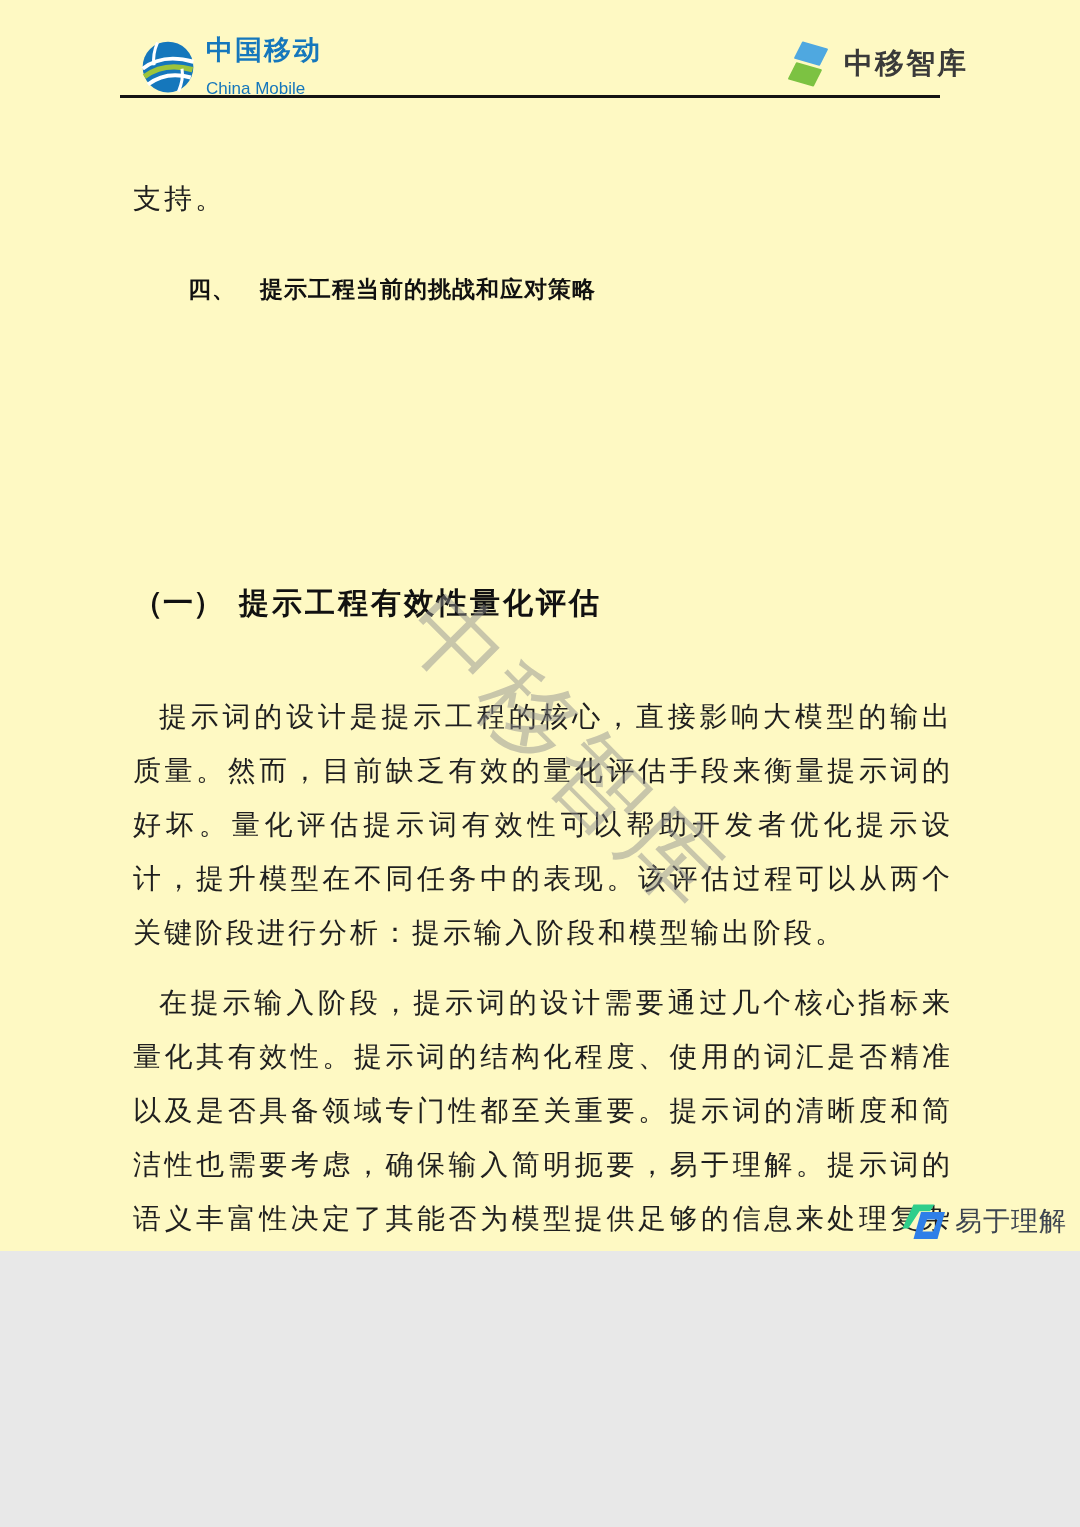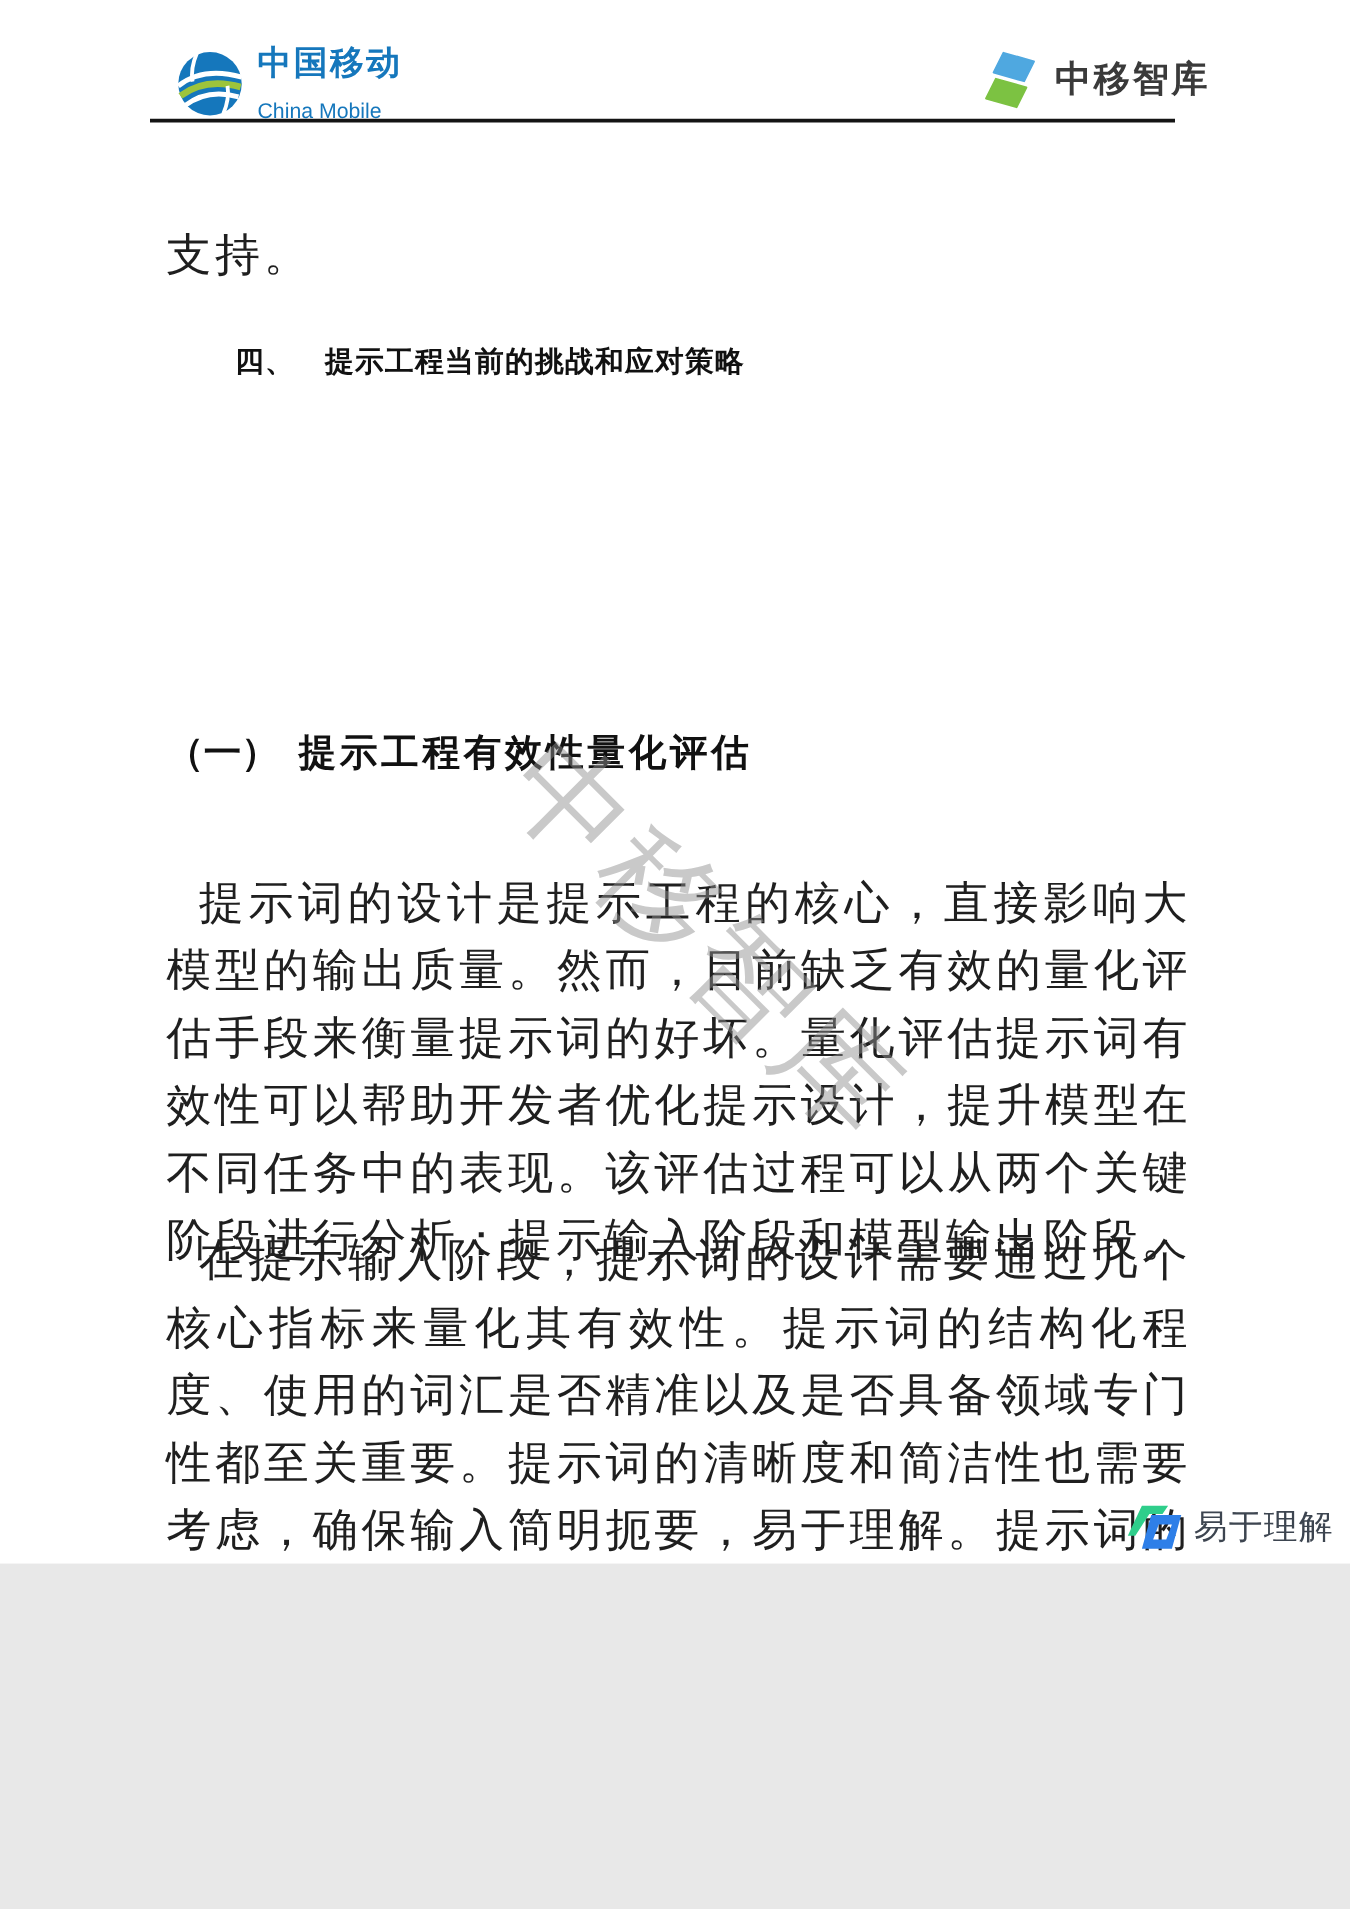--- a/index.html
+++ b/index.html
@@ -1,20 +1,20 @@
 <!DOCTYPE html>
 <html><head>
 <meta charset="utf-8">
 <style>
   html,body{margin:0;padding:0;background:#e8e8e8;}
   .page{
     position:relative;
     width:1080px;height:1251px;
     margin:0 auto;
-    background:#ffffff;
+    background:#fef9c3;
     overflow:hidden;
     font-family:"Liberation Sans", sans-serif;
   }
 
   
   .header-left{position:absolute;left:140px;top:36px;display:flex;align-items:center;gap:10px;}
   .cm-swirl{width:56px;height:56px;}
   .cm-text{display:flex;flex-direction:column;line-height:1.05;}
   .cm-cn{font-size:27px;font-weight:bold;color:#1577bc;letter-spacing:2px;}
   .cm-en{font-size:17px;color:#1577bc;margin-top:16px;}
@@ -32,22 +32,22 @@
   .doc{position:absolute;left:133px;width:820px;color:#1f1f1f;z-index:1;}
   .leading-text{top:144px;font-family:"Liberation Serif","DejaVu Serif",serif;
     font-size:28px;line-height:54px;letter-spacing:3px;}
   .h1{
     top:252px;left:188px;width:780px;
     font-size:23px;font-weight:bold;color:#111;line-height:44px;
     letter-spacing:1px;
   }
   .h1 .h-num{margin-right:24px;}
   .para{
-    font-family:Liberation Mono, monospace;
-    font-size:36px;line-height:54px;letter-spacing:3px;
+    font-family:Liberation Sans, sans-serif;
+    font-size:28px;line-height:54px;letter-spacing:3px;
     text-align:justify;text-align-last:left;
     text-indent:26px;
   }
   .p1{top:315px;}
   .h2{
     top:556px;left:133px;width:820px;
     font-size:30px;font-weight:bold;color:#111;line-height:44px;letter-spacing:3px;
   }
   .h2 .h-num{margin-right:16px;letter-spacing:0;}
   .p2{top:662px;}

